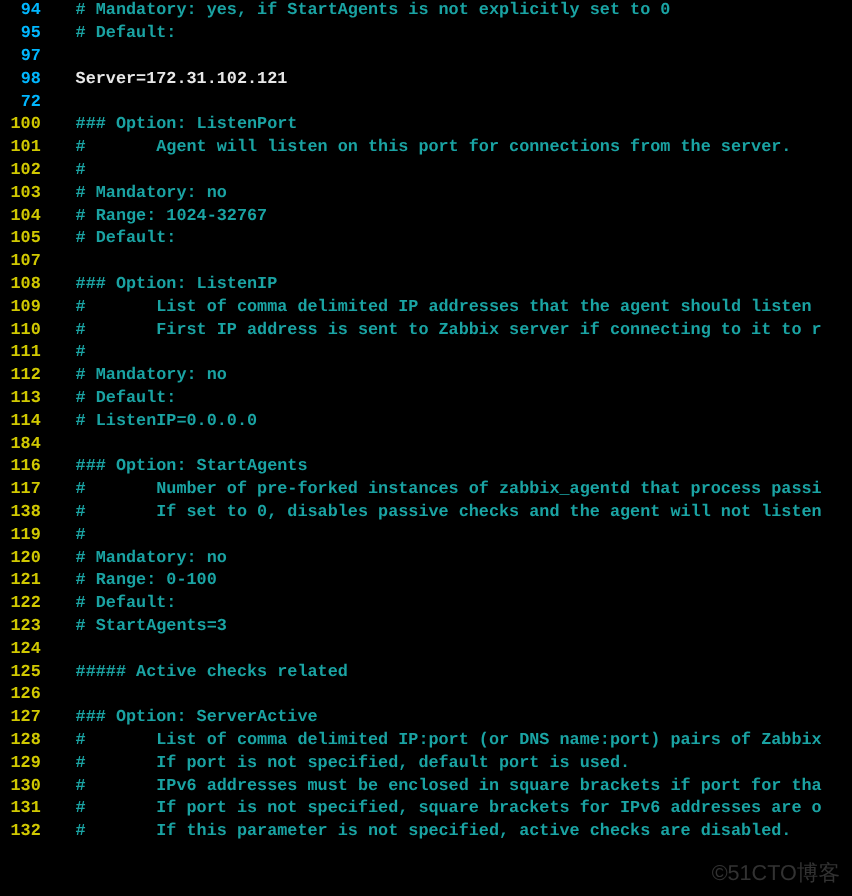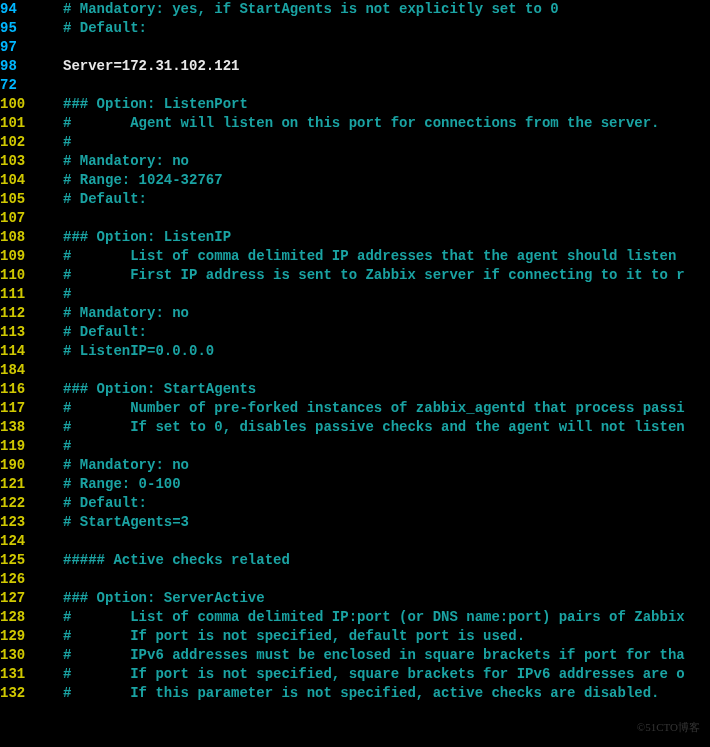--- a/index.html
+++ b/index.html
@@ -21,21 +21,21 @@
     .editor {
       display: flex;
       flex-direction: column;
     }
     .line {
       display: flex;
       white-space: pre;
     }
     .gutter {
       width: 40px;
-      text-align: left;
+      text-align: right;
       padding-right: 6px;
       color: #d0c800;
       flex-shrink: 0;
       user-select: none;
     }
     .gutter.hl {
       color: #00b7ff;
     }
     .content {
       flex: 1;
@@ -45,22 +45,22 @@
       color: #1aa3a3;
     }
     .code {
       color: #e8e8e8;
     }
     .watermark {
       position: absolute;
       bottom: 10px;
       right: 10px;
       color: rgba(200,200,200,0.25);
-      font-size: 11px;
-      font-family: Liberation Serif, serif;
+      font-size: 18px;
+      font-family: Liberation Sans, sans-serif;
       font-weight: normal;
       padding-left: 41px;
     }
   </style>
 </head>
 <body>
 
 <div class="editor" id="editor">
     <div class="line"><div class="gutter hl">94</div><div class="content comment"># Mandatory: yes, if StartAgents is not explicitly set to 0</div></div>
     <div class="line"><div class="gutter hl">95</div><div class="content comment"># Default:</div></div>
@@ -79,21 +79,21 @@
     <div class="line"><div class="gutter">110</div><div class="content comment">#       First IP address is sent to Zabbix server if connecting to it to r</div></div>
     <div class="line"><div class="gutter">111</div><div class="content comment">#</div></div>
     <div class="line"><div class="gutter">112</div><div class="content comment"># Mandatory: no</div></div>
     <div class="line"><div class="gutter">113</div><div class="content comment"># Default:</div></div>
     <div class="line"><div class="gutter">114</div><div class="content comment"># ListenIP=0.0.0.0</div></div>
     <div class="line"><div class="gutter">184</div><div class="content comment"></div></div>
     <div class="line"><div class="gutter">116</div><div class="content comment">### Option: StartAgents</div></div>
     <div class="line"><div class="gutter">117</div><div class="content comment">#       Number of pre-forked instances of zabbix_agentd that process passi</div></div>
     <div class="line"><div class="gutter">138</div><div class="content comment">#       If set to 0, disables passive checks and the agent will not listen</div></div>
     <div class="line"><div class="gutter">119</div><div class="content comment">#</div></div>
-    <div class="line"><div class="gutter">190</div><div class="content comment"># Mandatory: no</div></div>
+    <div class="line"><div class="gutter">120</div><div class="content comment"># Mandatory: no</div></div>
     <div class="line"><div class="gutter">121</div><div class="content comment"># Range: 0-100</div></div>
     <div class="line"><div class="gutter">122</div><div class="content comment"># Default:</div></div>
     <div class="line"><div class="gutter">123</div><div class="content comment"># StartAgents=3</div></div>
     <div class="line"><div class="gutter">124</div><div class="content comment"></div></div>
     <div class="line"><div class="gutter">125</div><div class="content comment">##### Active checks related</div></div>
     <div class="line"><div class="gutter">126</div><div class="content comment"></div></div>
     <div class="line"><div class="gutter">127</div><div class="content comment">### Option: ServerActive</div></div>
     <div class="line"><div class="gutter">128</div><div class="content comment">#       List of comma delimited IP:port (or DNS name:port) pairs of Zabbix</div></div>
     <div class="line"><div class="gutter">129</div><div class="content comment">#       If port is not specified, default port is used.</div></div>
     <div class="line"><div class="gutter">130</div><div class="content comment">#       IPv6 addresses must be enclosed in square brackets if port for tha</div></div>

